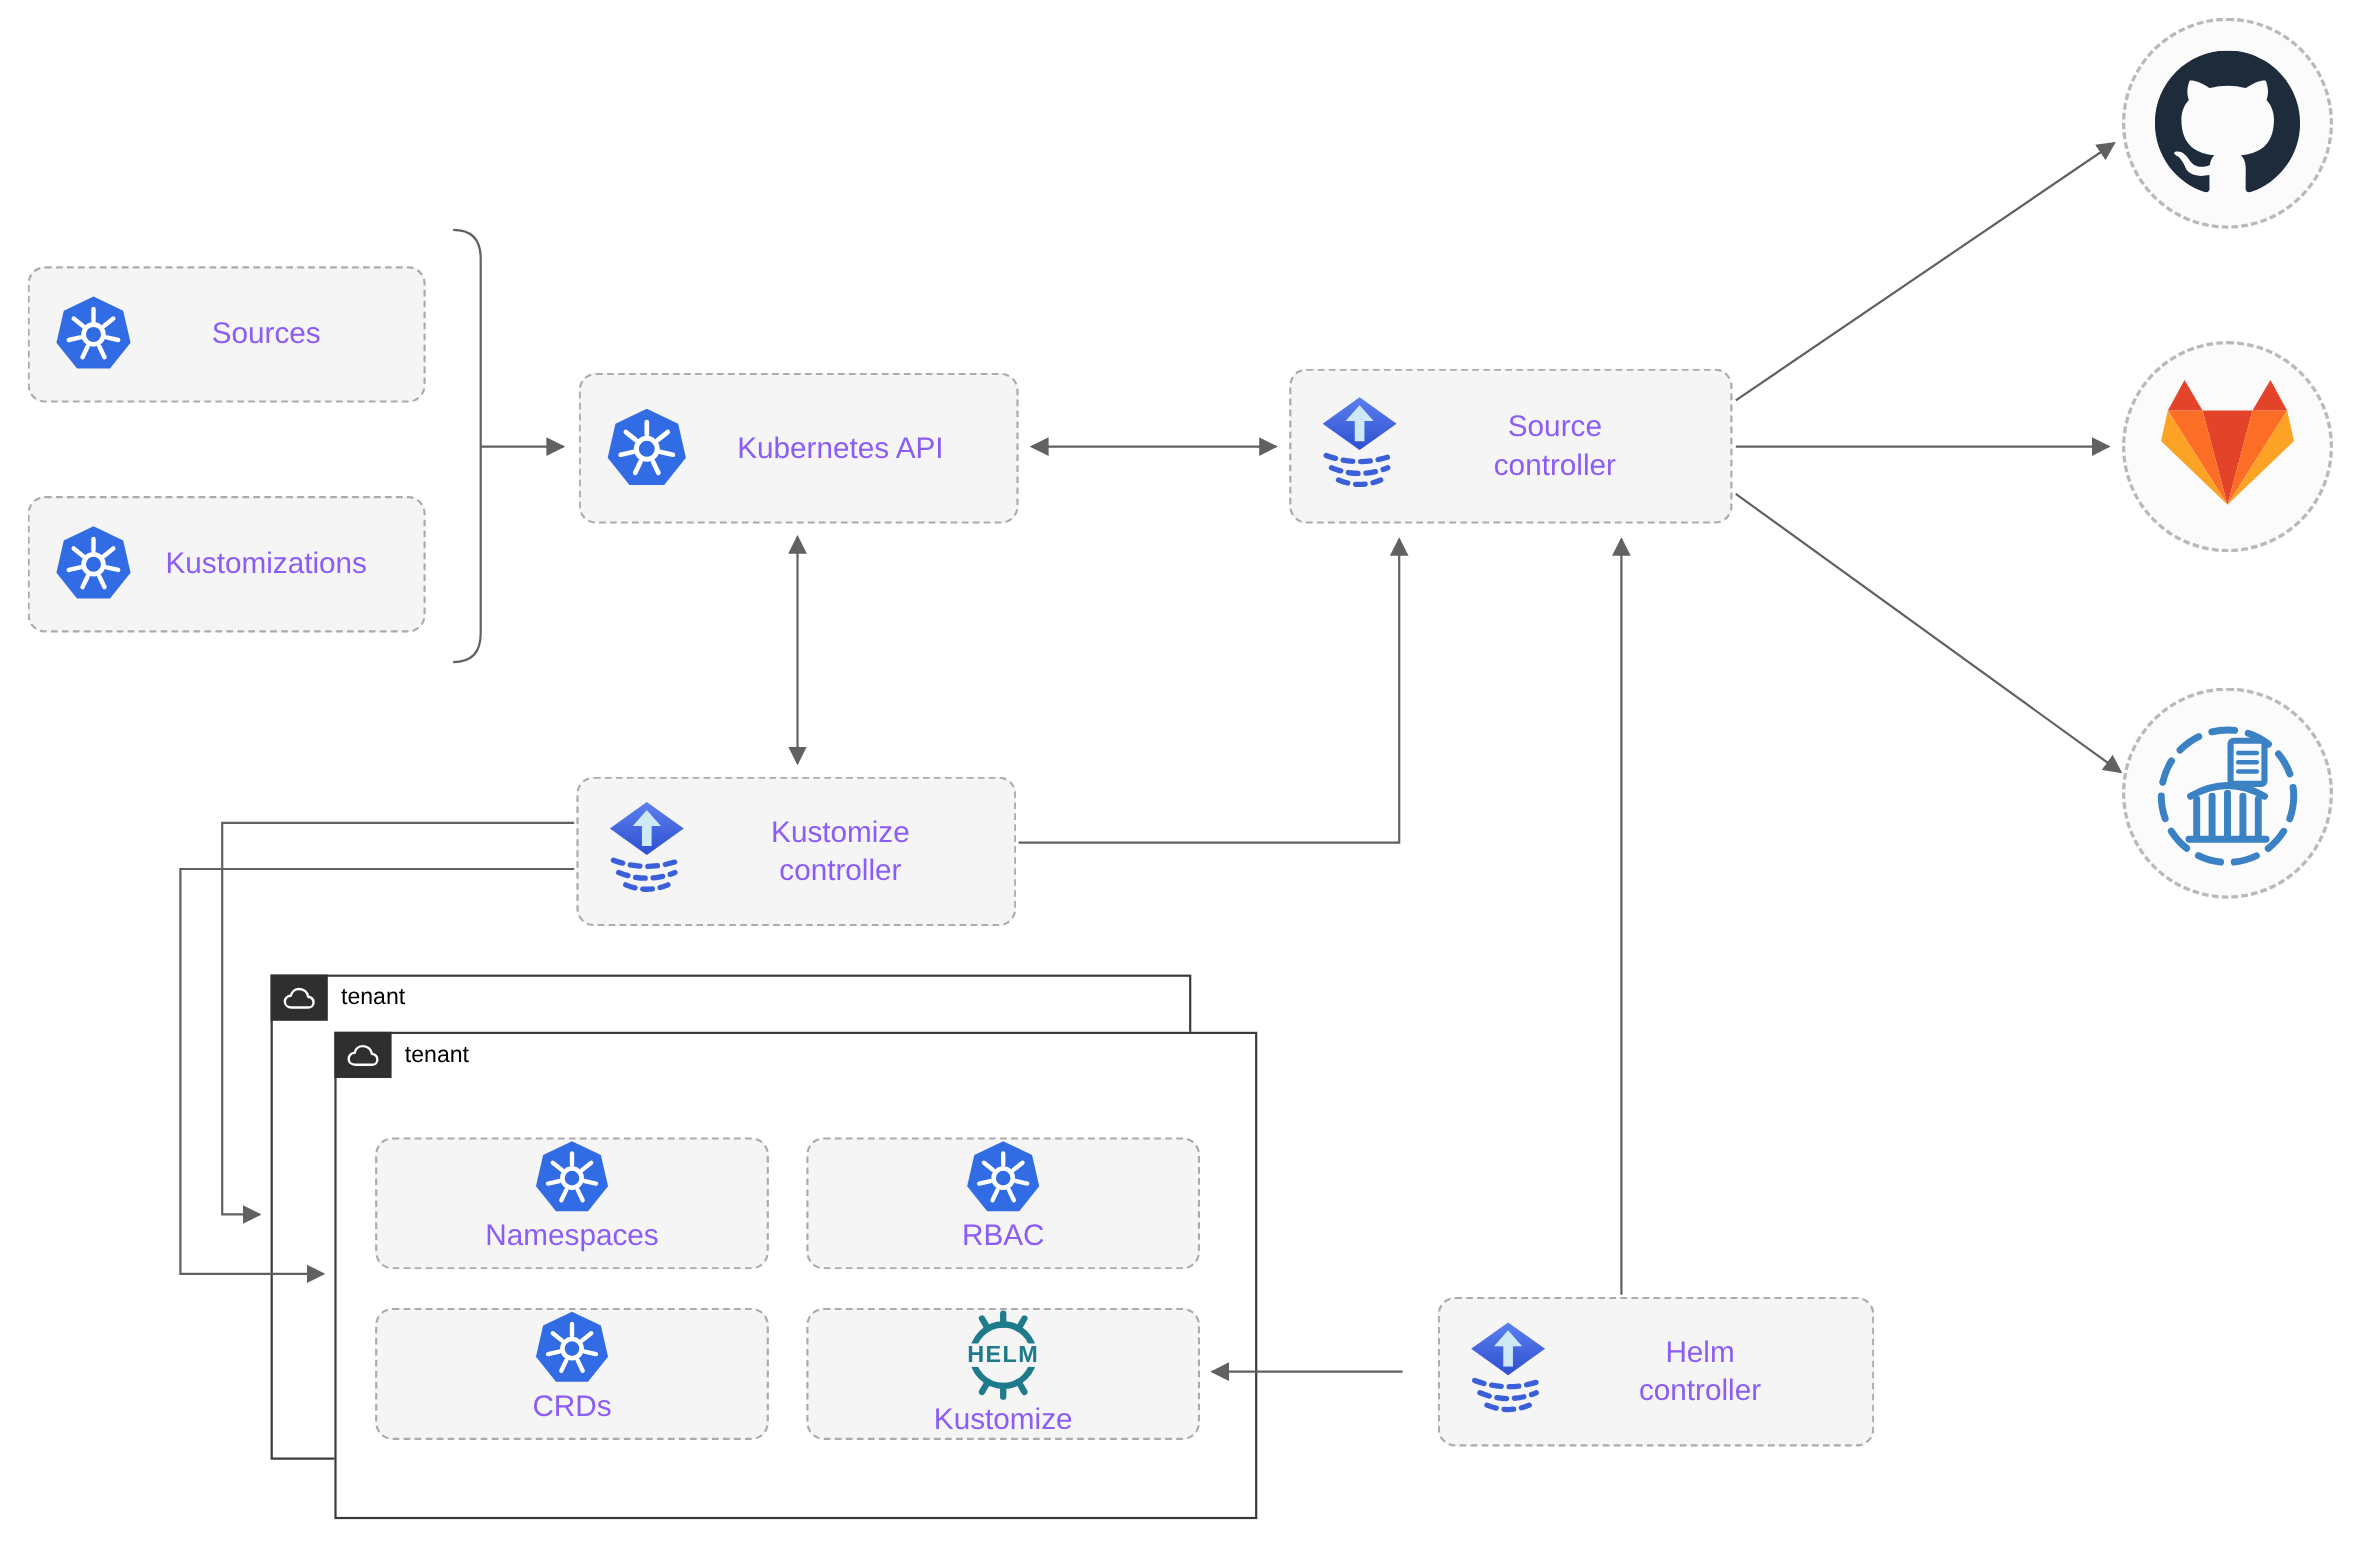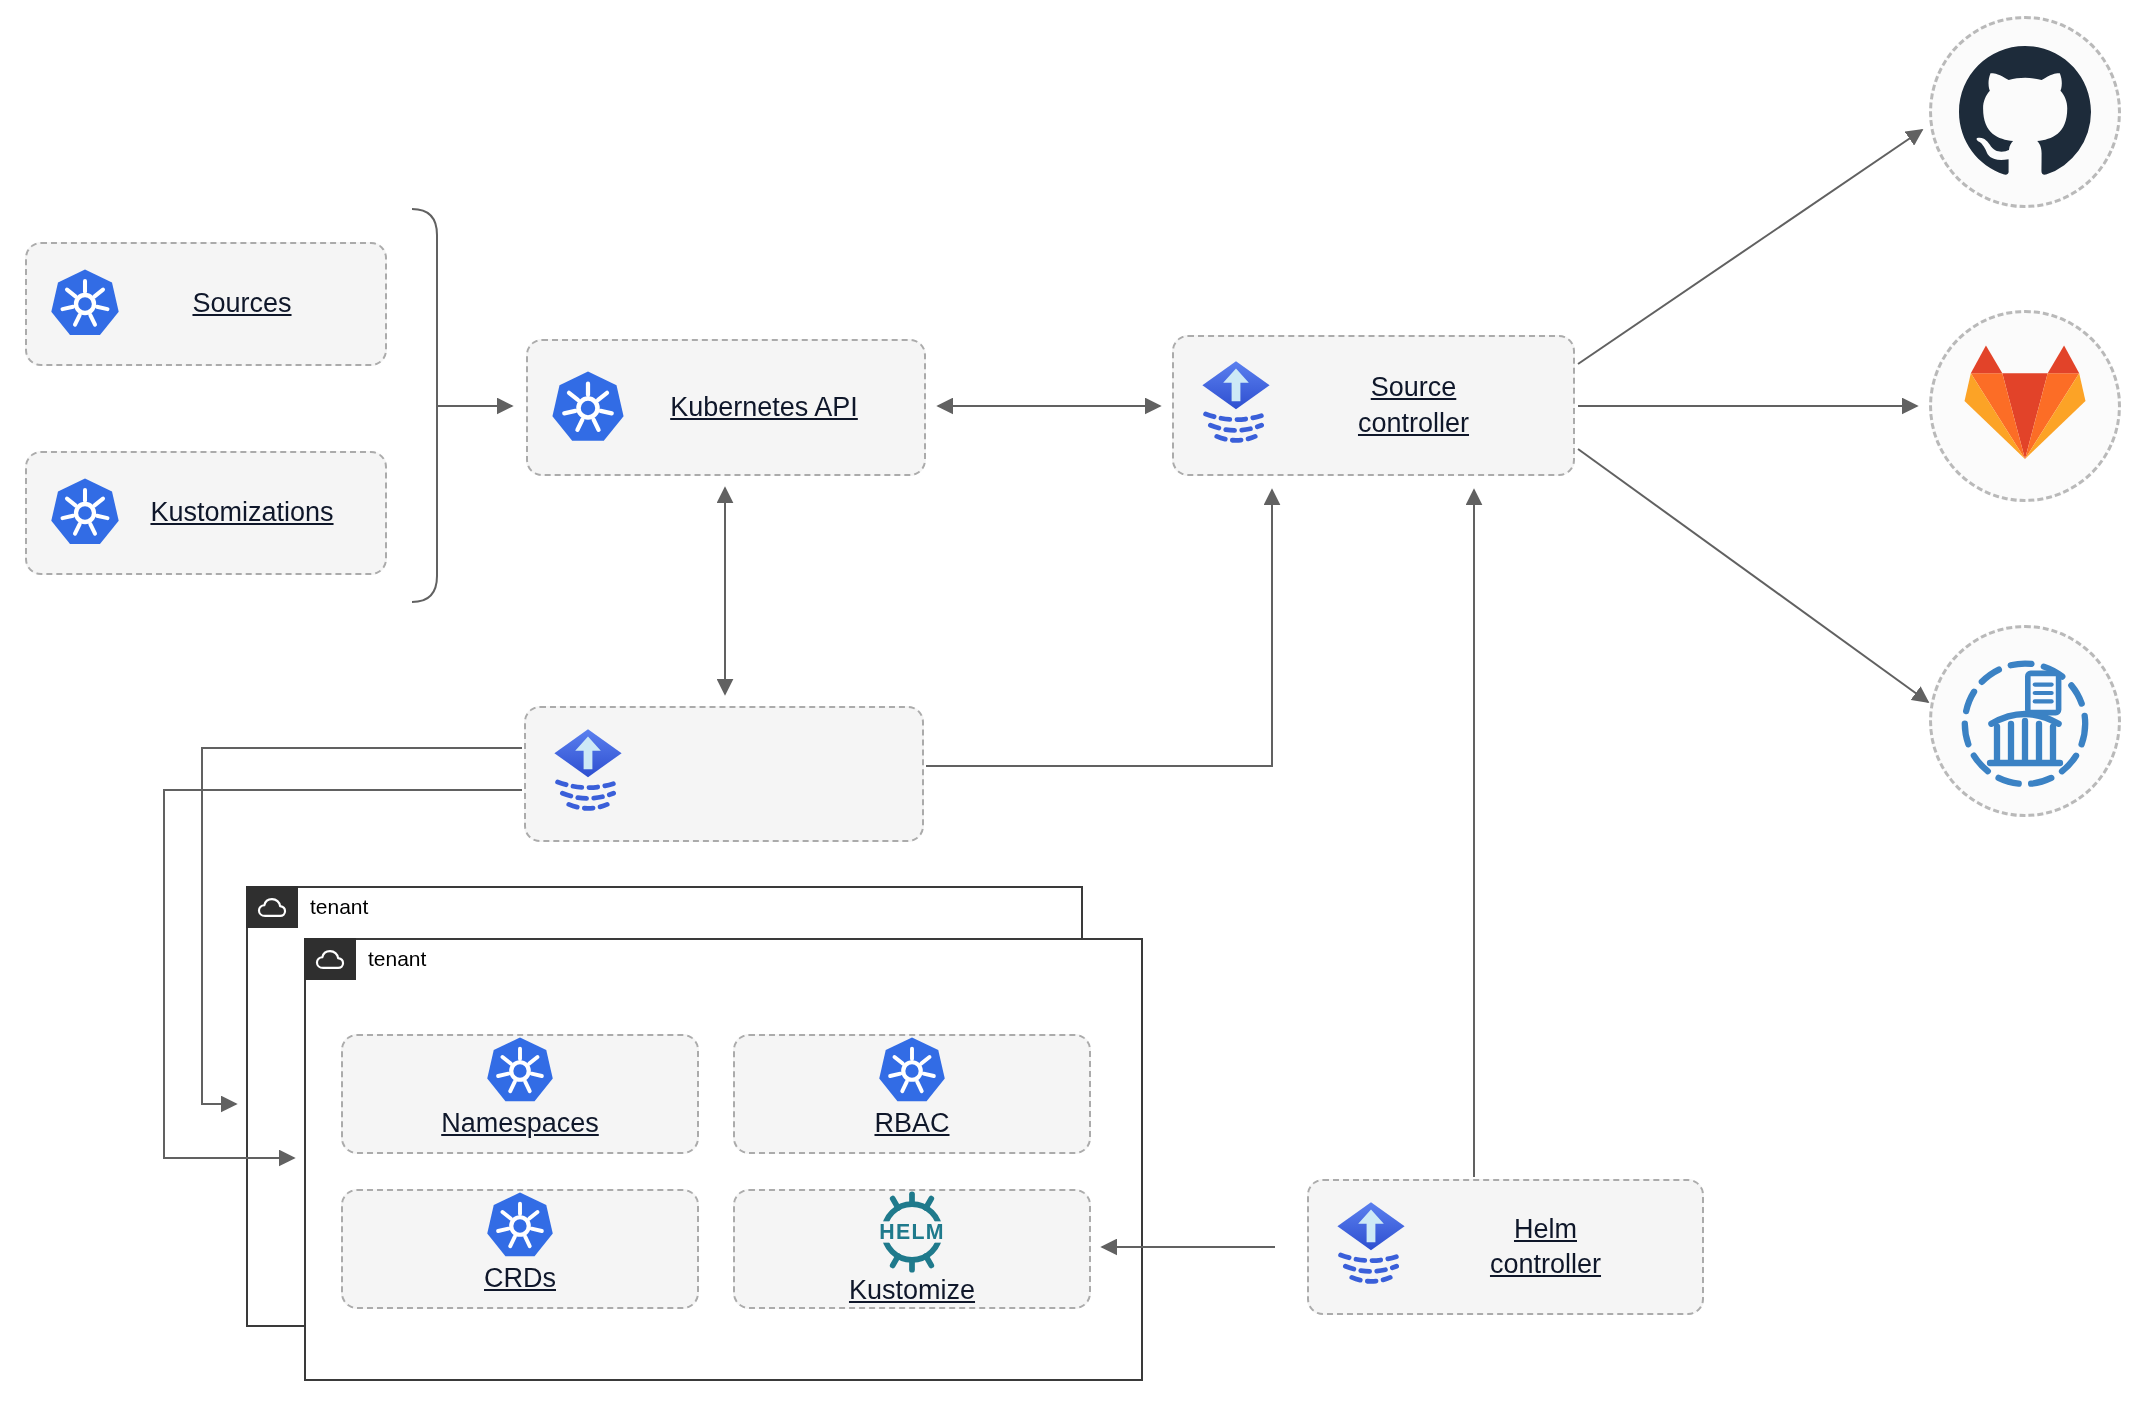--- a/index.html
+++ b/index.html
@@ -8,21 +8,21 @@
     font-family:"Liberation Sans", sans-serif; overflow:hidden;
   }
   
   .node {
     position:absolute; box-sizing:border-box;
     background:#f5f5f5; border:2px dashed #ababab; border-radius:16px;
     display:flex; align-items:center; padding:0 22px; z-index:3;
   }
   .node-icon { flex:0 0 auto; display:flex; align-items:center; justify-content:center; }
   .node-label { flex:1; display:flex; justify-content:center; }
-  .node-label span { font-size:27px; color:#0f172a; text-align:center; line-height:1.3;text-decoration:underline; }
+  .node-label span { font-size:27px; color:#8b5cf6; text-align:center; line-height:1.3; }
   .node-label span.wrap { max-width:170px; }
   
   .ext-circle {
     position:absolute; width:192px; height:192px; box-sizing:border-box;
     border:3px dashed #b9b9b9; border-radius:50%; background:#fbfbfb;
     display:flex; align-items:center; justify-content:center; z-index:3;
   }
   
   .tenant {
     position:absolute; box-sizing:border-box; background:#ffffff;
@@ -196,20 +196,23 @@
         <span class="wrap">Source controller</span>
       </span>
   </div>
 
   <div class="node" style="left:524px; top:706px; width:400px; height:136px;">
     <span class="node-icon">
       <svg width="80" height="90">
           <use href="#flux-logo"></use>
         </svg>
     </span>
+    <span class="node-label">
+        <span class="wrap">Kustomize controller</span>
+      </span>
   </div>
 
   <div class="node" style="left:1307px; top:1179px; width:397px; height:136px;">
     <span class="node-icon">
       <svg width="80" height="90">
           <use href="#flux-logo"></use>
         </svg>
     </span>
     <span class="node-label">
         <span class="wrap">Helm controller</span>

